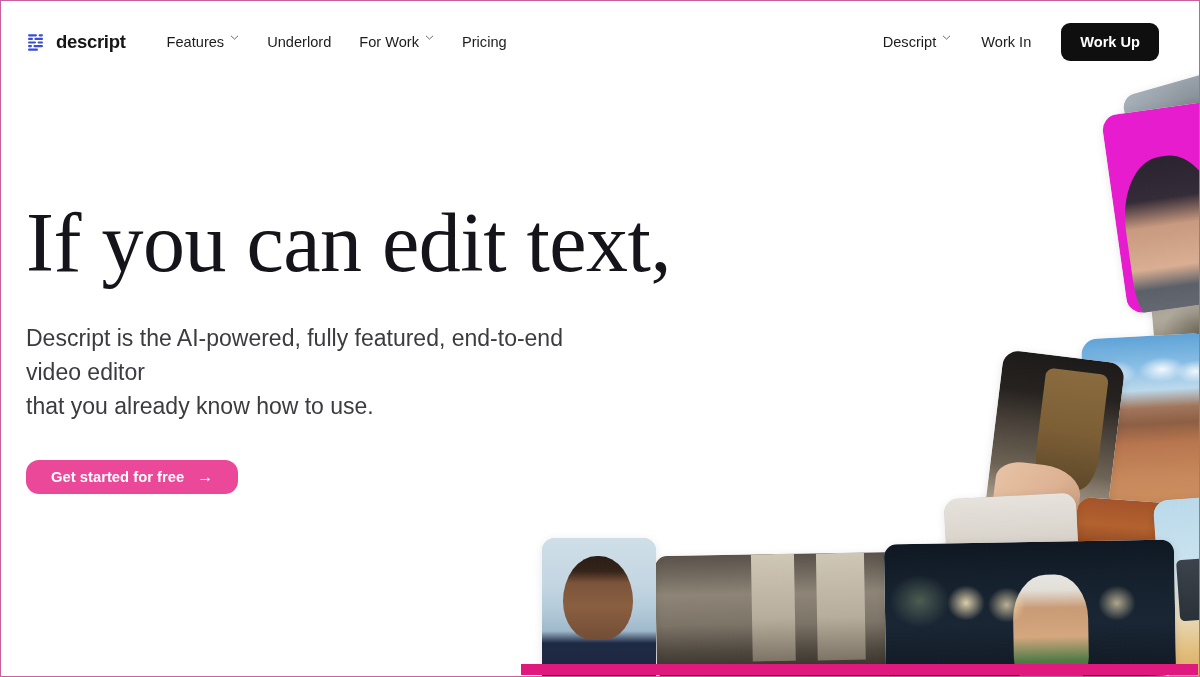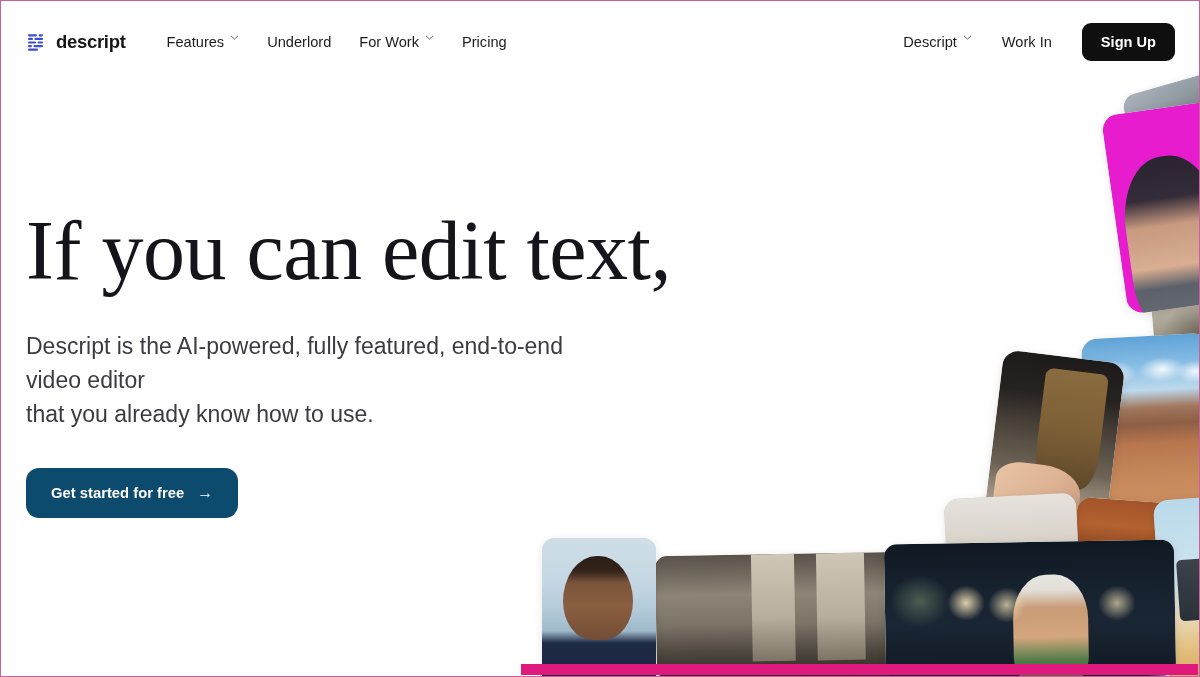--- a/index.html
+++ b/index.html
@@ -21,21 +21,21 @@
     position: absolute;
     inset: 0;
     border: 1px solid #c9609c;
     background: #ffffff;
     overflow: hidden;
   }
 
   
   #navbar {
     position: absolute;
-    top: 0; left: 0; right: 0;
+    top: 0; left: 0; right: 16px;
     height: 81px;
     display: flex;
     align-items: center;
     padding: 0 24px 0 26px;
     z-index: 60;
   }
 
   #brand {
     display: flex;
     align-items: center;
@@ -94,21 +94,21 @@
     margin-left: 14px;
     cursor: pointer;
     font-family: "Liberation Sans", sans-serif;
     white-space: nowrap;
   }
 
   
   #hero-copy {
     position: absolute;
     left: 25px;
-    top: 208px;
+    top: 200px;
     z-index: 50;
     width: 760px;
   }
 
   #headline {
     font-family: "Liberation Serif", serif;
     font-size: 84px;
     line-height: 0.99;
     color: #14141a;
     font-weight: 400;
@@ -134,25 +134,25 @@
     color: #3b3b40;
     max-width: 540px;
   }
   #subhead span { display: block; }
 
   #cta-button {
     margin-top: 36px;
     display: inline-flex;
     align-items: center;
     gap: 13px;
-    background: #0c4a6e;
+    background: #ec4899;
     color: #ffffff;
     border: none;
     border-radius: 13px;
-    padding: 17px 25px;
+    padding: 9px 25px;
     font-size: 14.8px;
     font-weight: 700;
     cursor: pointer;
     font-family: "Liberation Sans", sans-serif;
   }
   #cta-arrow { font-size: 16px; line-height: 1; }
 
   
   #collage {
     position: absolute;
@@ -510,21 +510,21 @@
           <svg width="9" height="9" viewBox="0 0 10 10" aria-hidden="true">
               <path d="M1.4 3.4L5 6.8 8.6 3.4" fill="none" stroke="#66666c" stroke-width="1.1" stroke-linecap="round" stroke-linejoin="round"></path>
             </svg>
         </span>
       </div>
 
       <div class="nav-link">
         <span>Work In</span>
       </div>
 
-      <button id="signup-button">Sign Up</button>
+      <button id="signup-button">Work Up</button>
 
     </div>
   </nav>
 
   <div id="hero-copy">
 
     <h1 id="headline">
       <span class="hl-line">If you can edit text,</span>
     </h1>
 

